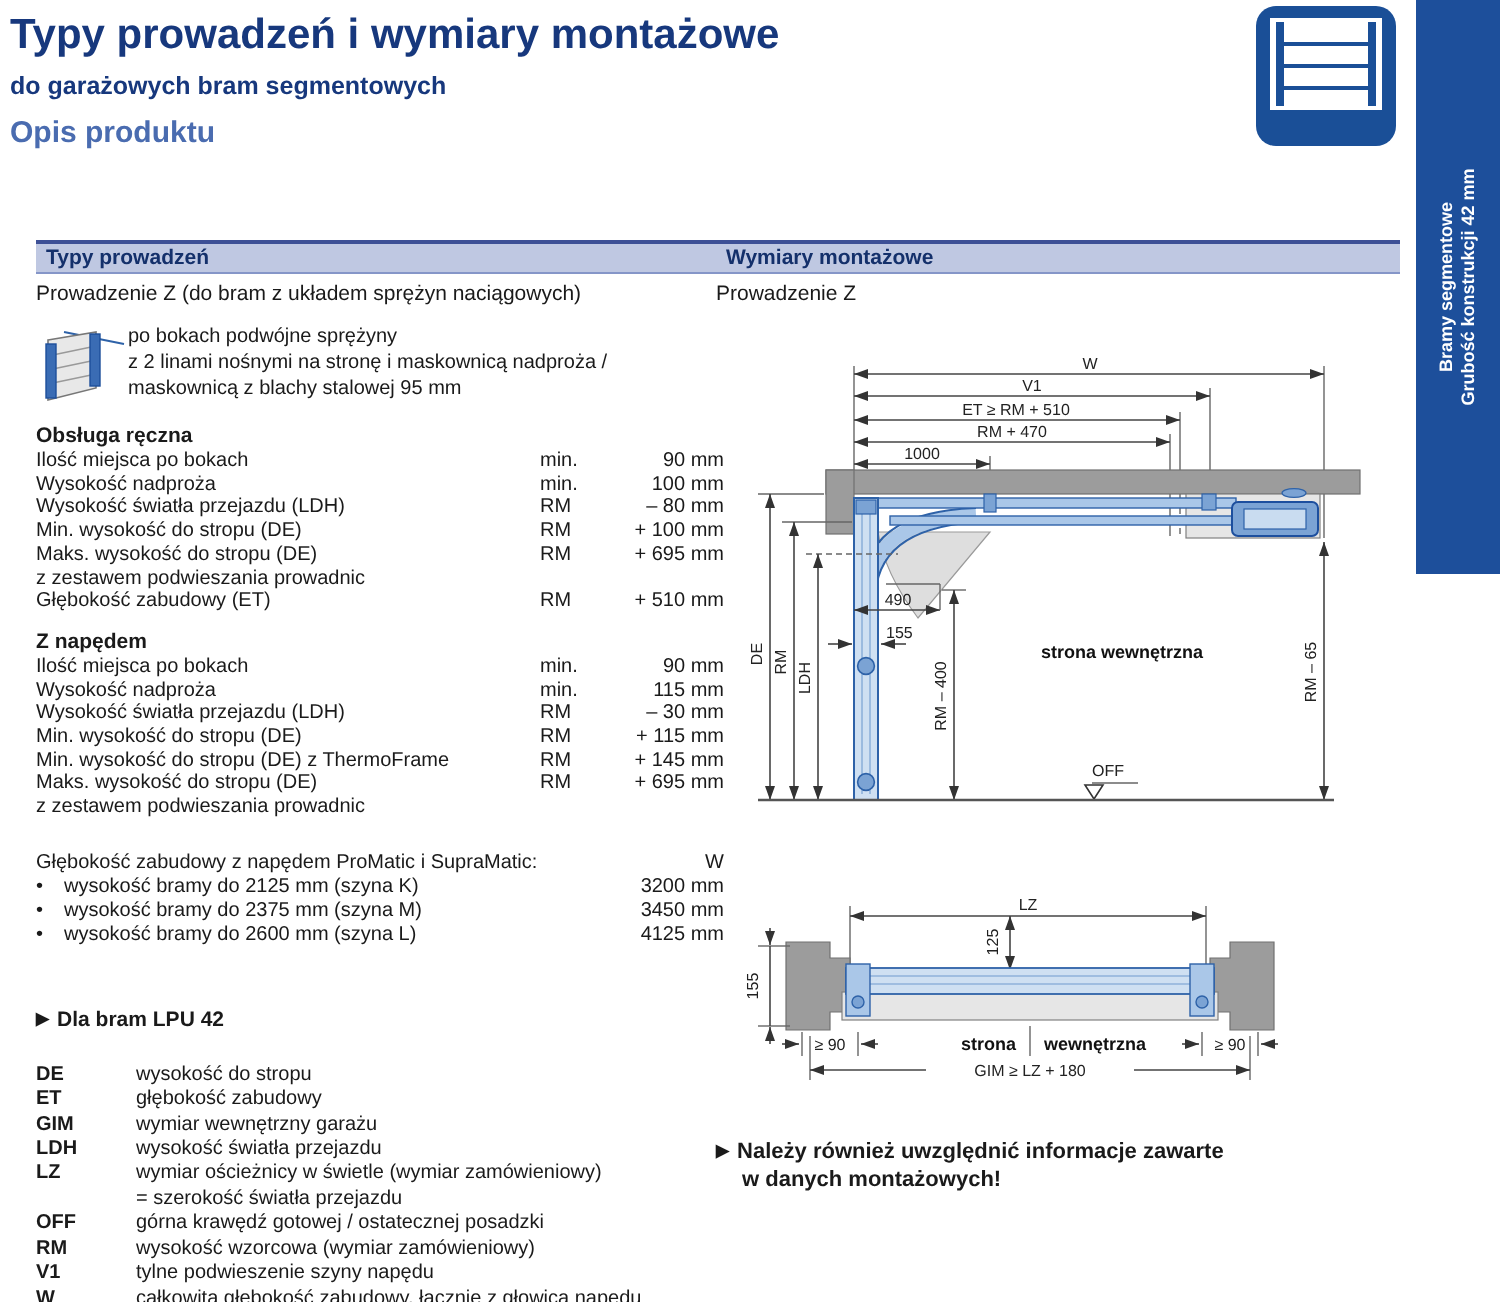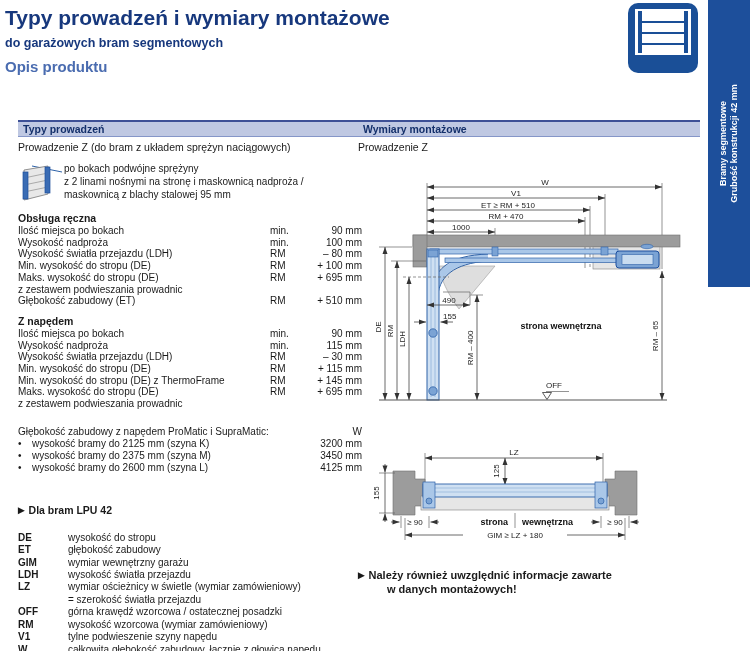--- a/index.html
+++ b/index.html
@@ -56,21 +56,21 @@
   .lpu{margin-top:30px;font-size:10.5px;font-weight:bold;}
   .lpu .mark,.note .mark{margin-right:4px;font-size:8.5px;vertical-align:1px;}
 
   .legend{margin-top:16px;}
   .lrow{display:flex;font-size:10px;line-height:12.4px;}
   .lrow .abbr{width:50px;font-weight:bold;}
   .lrow .desc{flex:1;}
   .lrow .desc .l2{display:block;}
 
   .note{left:0px;top:448px;font-size:11px;font-weight:bold;line-height:14px;}
-  .note .l2{margin-left:29px;}
+  .note .l2{margin-left:13px;}
 
   
   .svg1{left:-3px;top:45px;}
   .svg2{left:-3px;top:318px;}
   svg text{font-family:"Liberation Sans",sans-serif;font-size:8px;fill:#222;}
   svg text.b{font-weight:bold;font-size:9px;fill:#111;}
   .dim{stroke:#444;stroke-width:0.8;}
   .ext{stroke:#666;stroke-width:0.7;}
   .dsh{stroke-dasharray:3,2;}
 </style>
@@ -233,21 +233,21 @@
     <div class="lrow">
         <span class="abbr">LDH</span>
         <span class="desc">wysokość światła przejazdu</span>
       </div>
     <div class="lrow">
         <span class="abbr">LZ</span>
         <span class="desc"><span>wymiar ościeżnicy w świetle (wymiar zamówieniowy)</span><span class="l2">= szerokość światła przejazdu</span></span>
       </div>
     <div class="lrow">
         <span class="abbr">OFF</span>
-        <span class="desc">górna krawędź wzorcowa / ostatecznej posadzki</span>
+        <span class="desc">górna krawędź gotowej / ostatecznej posadzki</span>
       </div>
     <div class="lrow">
         <span class="abbr">RM</span>
         <span class="desc">wysokość wzorcowa (wymiar zamówieniowy)</span>
       </div>
     <div class="lrow">
         <span class="abbr">V1</span>
         <span class="desc">tylne podwieszenie szyny napędu</span>
       </div>
     <div class="lrow">

